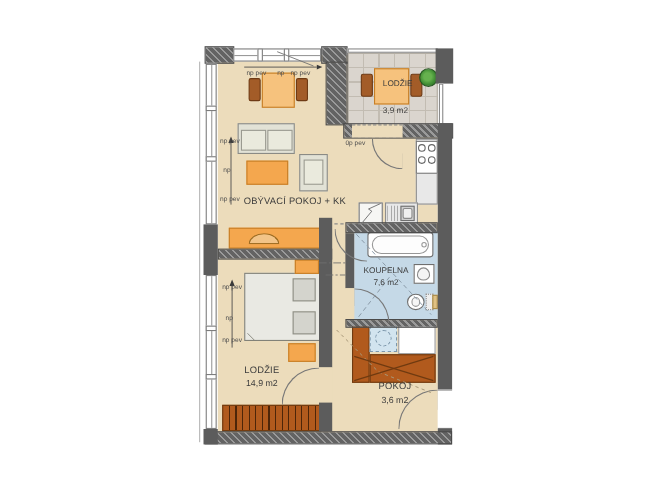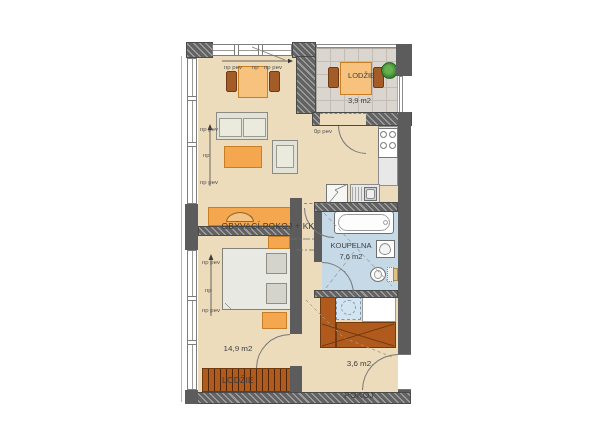--- a/index.html
+++ b/index.html
@@ -11,21 +11,21 @@
          border:1px solid #4a4a4a;}
   .window{background:#fff;border:1px solid #7d7d7d;}
   .window-h::before{content:"";position:absolute;left:0;right:0;top:50%;border-top:1px solid #9a9a9a;}
   .window-v::before{content:"";position:absolute;top:0;bottom:0;left:50%;border-left:1px solid #9a9a9a;}
   .mull{background:#fff;border:1px solid #7d7d7d;}
   .floor{background:var(--floor);}
   .orange{background:var(--furniture-orange);border:1px solid var(--furniture-orange-border);}
   .brown{background:var(--chair-brown);border:1px solid #6e3a14;border-radius:2px;}
   .grayf{background:var(--sofa-gray);border:1px solid #8b8b85;}
   .label{color:var(--text);white-space:nowrap;}
-  .room-label{font-size:8.5px;letter-spacing:.2px;text-align:center;margin-top:44px;}
+  .room-label{font-size:8.5px;letter-spacing:.2px;text-align:center;}
   .area-label{font-size:8px;text-align:center;}
   .small-label{font-size:6px;color:#4e4e4e;}
   .arc{border:0 solid #777;background:transparent;}
   .tub-in{background:#fdfdfd;border:1px solid #979797;border-radius:9px;}
   .wdr{background:var(--wardrobe-brown);border:1.5px solid var(--wardrobe-border);}
   svg{position:absolute;left:0;top:0;pointer-events:none;}
 </style>
 </head>
 <body>
 

